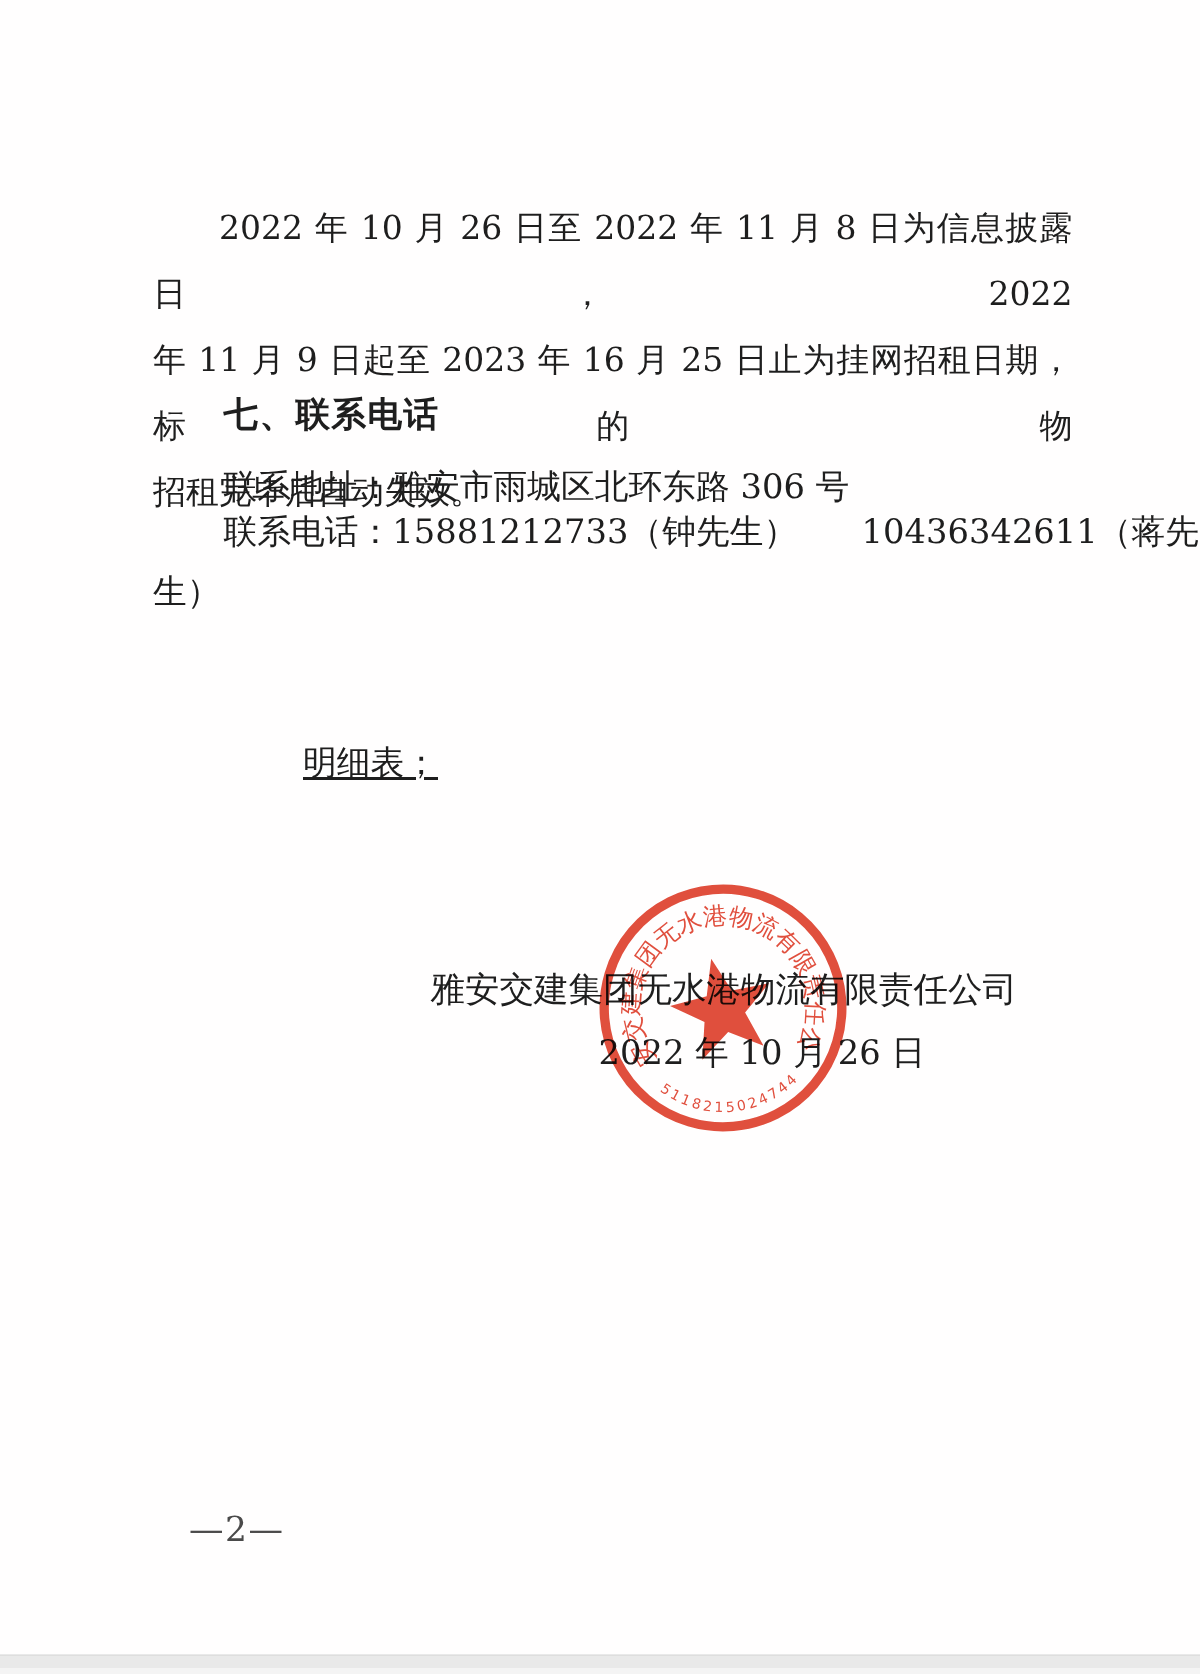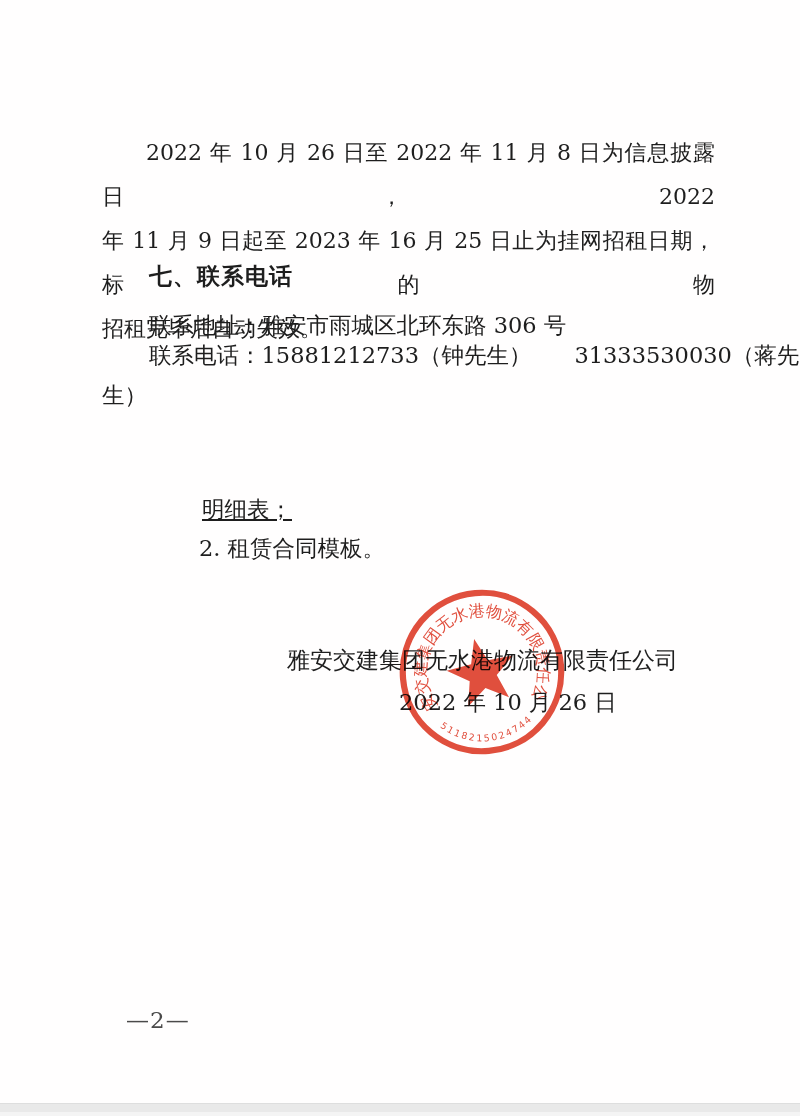--- a/index.html
+++ b/index.html
@@ -39,25 +39,24 @@
 
   <div class="abs para">
     <div class="jline indent">2022 年 10 月 26 日至 2022 年 11 月 8 日为信息披露日，2022</div>
     <div class="jline">年 11 月 9 日起至 2023 年 16 月 25 日止为挂网招租日期，标的物</div>
     <div>招租完毕后自动失效。</div>
   </div>
 
   <div class="abs heading">七、联系电话</div>
 
   <div class="abs body-text addr">联系地址：雅安市雨城区北环东路 306 号</div>
-  <div class="abs body-text phone">联系电话：15881212733（钟先生）      31333530030（蒋先</div>
+  <div class="abs body-text phone">联系电话：15881212733（钟先生）      10436342611（蒋先</div>
   <div class="abs body-text phone-wrap">生）</div>
 
   <div class="abs body-text att2">明细表；</div>
-  <div class="abs body-text att3">2. 租赁合同模板。</div>
 
   <div class="abs body-text sig-company">雅安交建集团无水港物流有限责任公司</div>
   <div class="abs body-text sig-date">2022 年 10 月 26 日</div>
 
   <svg class="abs seal" viewBox="0 0 200 200" xmlns="http://www.w3.org/2000/svg" aria-hidden="true" style="color: rgb(221, 59, 40);">
     <circle cx="100" cy="100" r="89" fill="none" stroke="currentColor" stroke-width="7"></circle>
     <polygon fill="currentColor" points="94.4,62.4 107.7,87.5 136,84.5 116.2,104.8 127.8,130.8 102.3,118.2 81.2,137.3 85.3,109.2 60.6,95.1 88.6,90.2"></polygon>
     <defs>
       <path id="sealTopArc" d="M 51.7 140.5 A 63 63 0 1 1 148.3 140.5" fill="none"></path>
       <path id="sealBottomArc" d="M 49.9 159.7 A 78 78 0 0 0 150.1 159.7" fill="none"></path>

